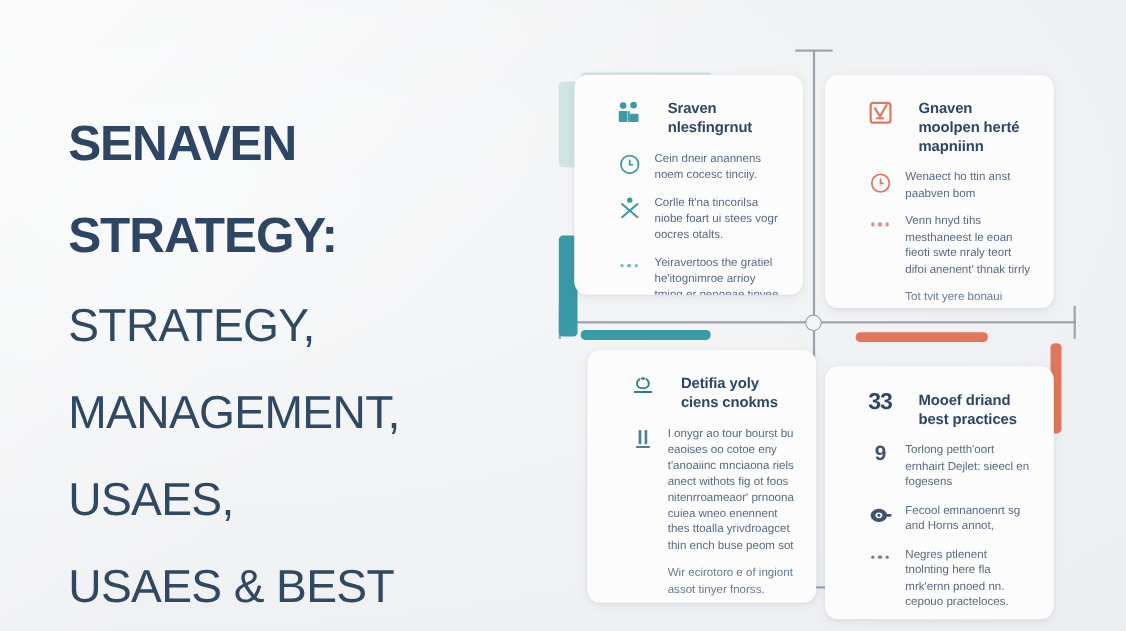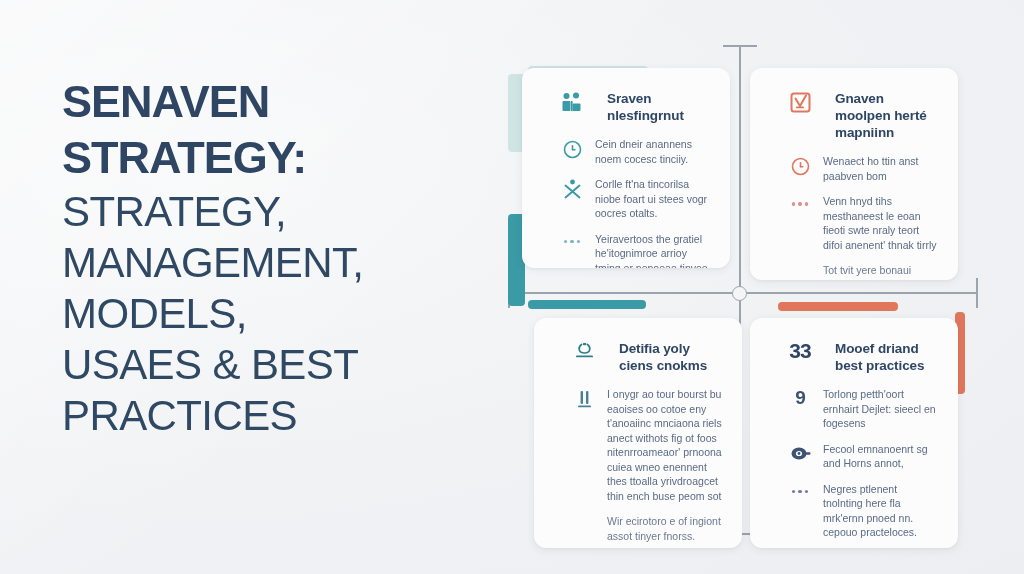--- a/index.html
+++ b/index.html
@@ -23,20 +23,21 @@
   }
 
   
   .title-block{
     position:absolute; left:62px; top:74px; width:430px;
   }
   .title-line{
     color:#2e4663;
     letter-spacing:-0.5px;
     white-space:nowrap;
+    margin-top:28px;
   }
   .t-strong{
     font-size:45px; line-height:56px; font-weight:bold;
     letter-spacing:-1px;
   }
   .t-reg{
     font-size:42px; line-height:51px; font-weight:normal;
     color:#2f4864;
     letter-spacing:-0.6px;
   }
@@ -75,21 +76,21 @@
     position:absolute;
     background:#fcfcfd;
     border-radius:12px;
     box-shadow:0 2px 10px rgba(40,55,80,.07), 0 1px 3px rgba(40,55,80,.05);
     padding:22px 20px 18px 38px;
     overflow:hidden;
   }
   .card.tl{ left:22px;  top:38px;  width:208px; height:200px; }
   .card.tr{ left:250px; top:38px;  width:208px; height:212px; }
   .card.bl{ left:34px;  top:288px; width:208px; height:230px; }
-  .card.br{ left:250px; top:288px; width:208px; height:230px; }
+  .card.br{ left:250px; top:303px; width:208px; height:230px; }
 
   
   .acc{ position:absolute; border-radius:4px; }
   .acc-tl-light{ left:8px;  top:44px;  width:17px; height:78px; background:#cfe5e4; }
   .acc-tl-top{   left:28px; top:36px;  width:120px;height:9px;  background:#cde4e3; }
   .acc-tl-dark{  left:8px;  top:184px; width:17px; height:92px; background:#3a9aa6; }
   .acc-tl-bot{   left:28px; top:270px; width:118px;height:9px;  background:#3a9aa6; }
 
   .acc-br-top{   left:278px;top:272px; width:120px;height:9px;  background:#e0775c; }
   .acc-br-side{  left:455px;top:282px; width:10px; height:82px; background:#e0775c; }
@@ -127,21 +128,21 @@
 </head>
 <body>
 
 <div id="canvas"></div>
 
 <div class="title-block">
   <div class="title-line t-strong">SENAVEN</div>
   <div class="title-line t-strong">STRATEGY:</div>
   <div class="title-line t-reg">STRATEGY,</div>
   <div class="title-line t-reg">MANAGEMENT,</div>
-  <div class="title-line t-reg">MODELS,</div>
+  <div class="title-line t-reg">USAES,</div>
   <div class="title-line t-reg">USAES &amp; BEST</div>
   <div class="title-line t-reg">PRACTICES</div>
 </div>
 
 <div class="quad-wrap">
 
   <div class="vline"></div>
   <div class="vcap top"></div>
   <div class="vcap bot"></div>
   <div class="hline"></div>

